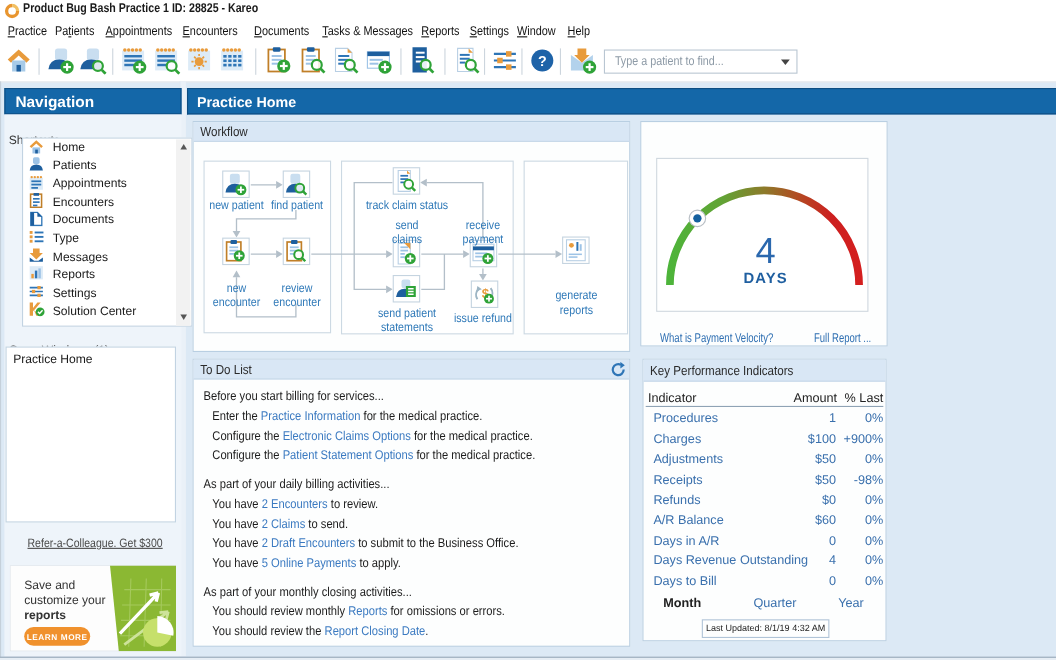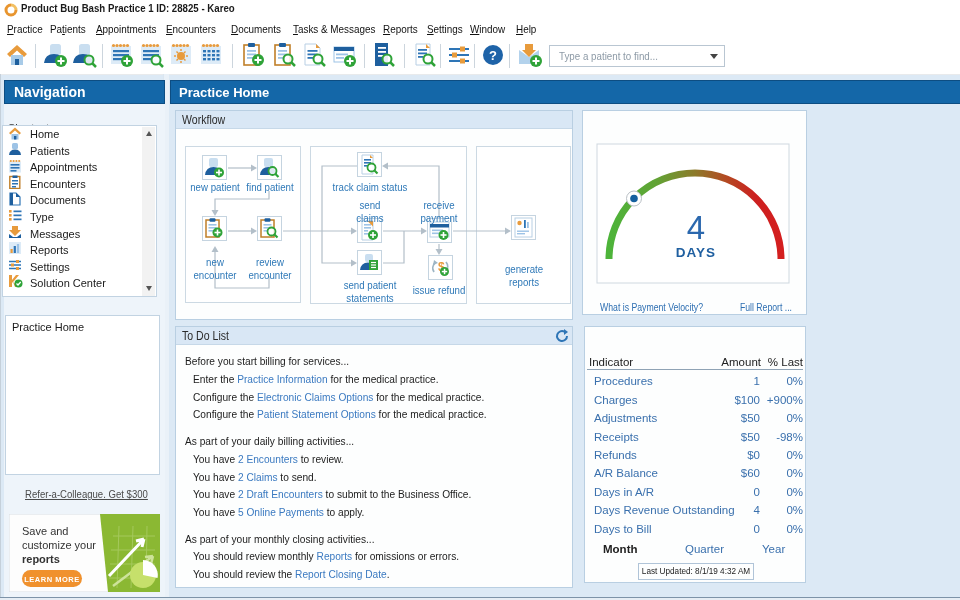--- a/index.html
+++ b/index.html
@@ -279,21 +279,21 @@
 </div>
 <div class="abs" id="mainbg"></div>
 <div class="abs" id="leftedge"></div>
 <div class="abs" style="left:163px;top:74px;width:6px;height:523px;background:#eaf1f8;border-left:1px solid #dbe6f0"></div>
 
 <div class="abs" id="navhdr">
     <span>Navigation</span>
   </div>
 <div class="abs" id="navbody"></div>
 <div class="navlabel" style="left:8px;top:110px">Shortcuts</div>
-<div class="listbox" style="left:2px;top:125px;width:155px;height:172px" id="shortcutbox">
+<div class="listbox" style="left:20px;top:125px;width:155px;height:172px" id="shortcutbox">
   <svg class="navico" style="top:0px" width="14" height="14" viewBox="0 0 14 14">
       <path d="M1 7 L7 1.5 L13 7 L11.5 8.5 L7 4.5 L2.5 8.5 Z" fill="#e89b3c"></path>
       <rect x="3.5" y="8" width="7" height="5.5" fill="#9dc3e6"></rect>
       <rect x="6" y="10" width="2.4" height="3.5" fill="#1e5f9e"></rect>
     </svg>
   <span class="navitem" style="top:2px">Home</span>
   <svg class="navico" style="top:16px" width="14" height="14" viewBox="0 0 14 14">
       <rect x="4" y="1" width="6" height="6" rx="1.5" fill="#9dc3e6"></rect>
       <path d="M1 13 Q1.5 7.5 7 7.5 Q12.5 7.5 13 13 Z" fill="#1e5f9e"></path>
     </svg>
@@ -601,20 +601,23 @@
   <div class="todo" style="left:17px;top:126px">You have <a>2 Encounters</a> to review.</div>
   <div class="todo" style="left:17px;top:143.5px">You have <a>2 Claims</a> to send.</div>
   <div class="todo" style="left:17px;top:161px">You have <a>2 Draft Encounters</a> to submit to the Business Office.</div>
   <div class="todo" style="left:17px;top:178.5px">You have <a>5 Online Payments</a> to apply.</div>
   <div class="todo" style="left:9px;top:205.5px">As part of your monthly closing activities...</div>
   <div class="todo" style="left:17px;top:223px">You should review monthly <a>Reports</a> for omissions or errors.</div>
   <div class="todo" style="left:17px;top:240.5px">You should review the <a>Report Closing Date</a>.</div>
 </div>
 
 <div class="panel" style="left:584px;top:326px;width:222px;height:257px">
+  <div class="phead" style="height:20px">
+      <span style="top:3px">Key Performance Indicators</span>
+    </div>
   <div style="position:absolute;left:4px;top:29px;font-size:11.5px;color:#222">Indicator</div>
   <div style="position:absolute;right:44px;top:29px;font-size:11.5px;color:#222">Amount</div>
   <div style="position:absolute;right:2px;top:29px;font-size:11.5px;color:#222">% Last</div>
   <div style="position:absolute;left:2px;top:42px;width:216px;height:1px;background:#8fa3b5"></div>
   <div class="kpirow" style="top:48px">
       <span class="c1">Procedures</span>
       <span class="c2">1</span>
       <span class="c3">0%</span>
     </div>
   <div class="kpirow" style="top:66.5px">

